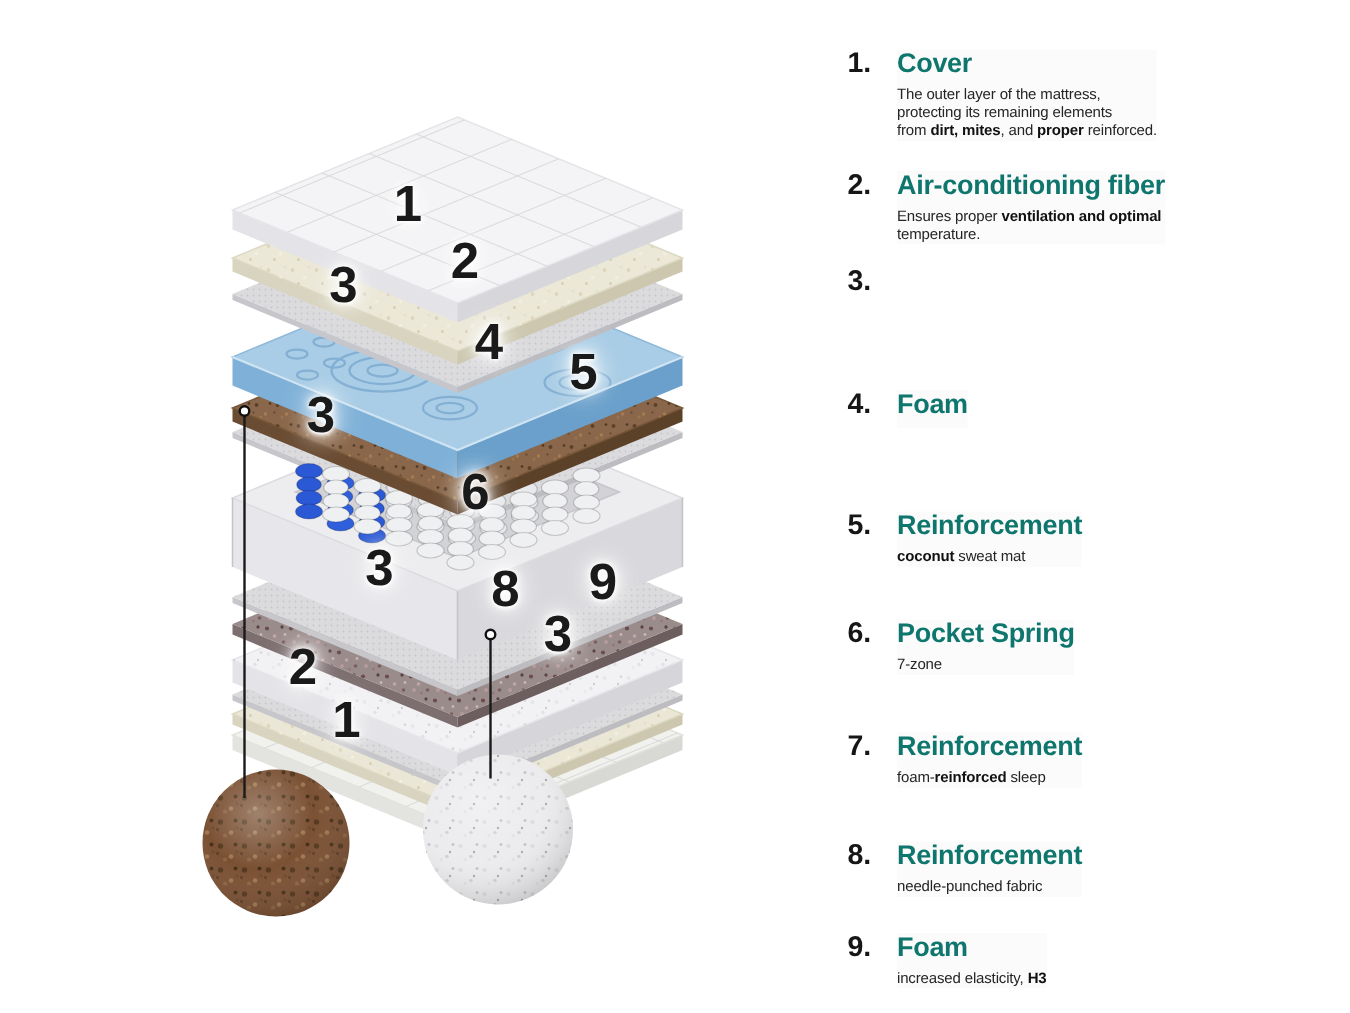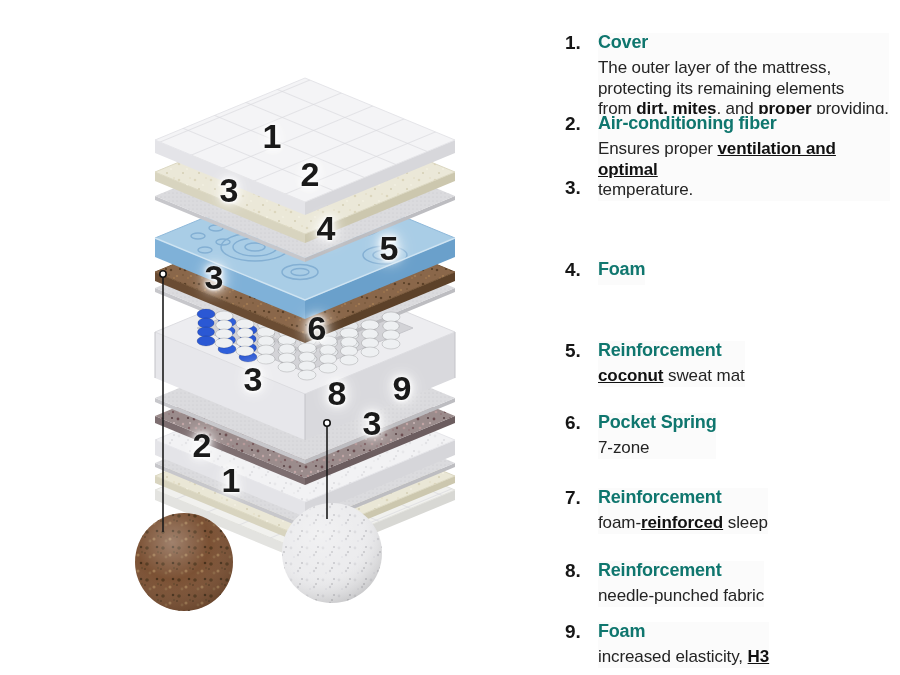--- a/index.html
+++ b/index.html
@@ -11,22 +11,22 @@
   .layer-num{
     position:absolute;transform:translate(-50%,-50%);
     font-size:34px;font-weight:700;color:#1a1a1a;line-height:1;
     text-shadow:0 0 4px #fff,0 0 8px #fff,0 0 14px #fff,0 0 20px #fff,0 1px 2px #fff;
   }
   .legend{position:absolute;left:565px;top:0;width:325px;height:675px;}
   .legend-item{position:absolute;left:0;display:flex;align-items:flex-start;}
   .legend-num{width:33px;flex:0 0 33px;font-size:19px;font-weight:700;color:#161616;line-height:1.05;}
   .legend-text{flex:1;background:#fbfbfb;}
   .legend-title{font-size:18px;font-weight:700;color:#0f766e;letter-spacing:-0.2px;line-height:1.05;margin-bottom:6px;}
-  .legend-desc{font-size:17px;line-height:1.22;color:#242424;white-space:pre-line;letter-spacing:-0.1px;}
-  .legend-desc b{font-weight:700;color:#111;text-decoration:underline;}
+  .legend-desc{font-size:10px;line-height:1.22;color:#242424;white-space:pre-line;letter-spacing:-0.1px;}
+  .legend-desc b{font-weight:700;color:#111;}
 </style>
 </head>
 <body>
 
 <div class="stage">
 
   <div class="diagram">
     <svg width="540" height="675" viewBox="0 0 540 675">
       <defs>
         <pattern id="quiltA" width="24" height="24" patternUnits="userSpaceOnUse" patternTransform="rotate(22.5)">
@@ -258,21 +258,21 @@
       </div>
   </div>
 
   <div class="legend">
       <div class="legend-item" style="top: 33px;">
         <div class="legend-num">1.</div>
         <div class="legend-text">
           <div class="legend-title">Cover</div>
           <div class="legend-desc"><span>The outer layer of the mattress,
 protecting its remaining elements
-from </span><b>dirt, mites</b><span>, and </span><b>proper</b><span> providing.</span></div>
+from </span><b>dirt, mites</b><span>, and </span><b>proper</b><span> reinforced.</span></div>
         </div>
       </div>
       <div class="legend-item" style="top: 114px;">
         <div class="legend-num">2.</div>
         <div class="legend-text">
           <div class="legend-title">Air-conditioning fiber</div>
           <div class="legend-desc"><span>Ensures proper </span><b>ventilation and optimal</b><span>
 temperature.</span></div>
         </div>
       </div>

